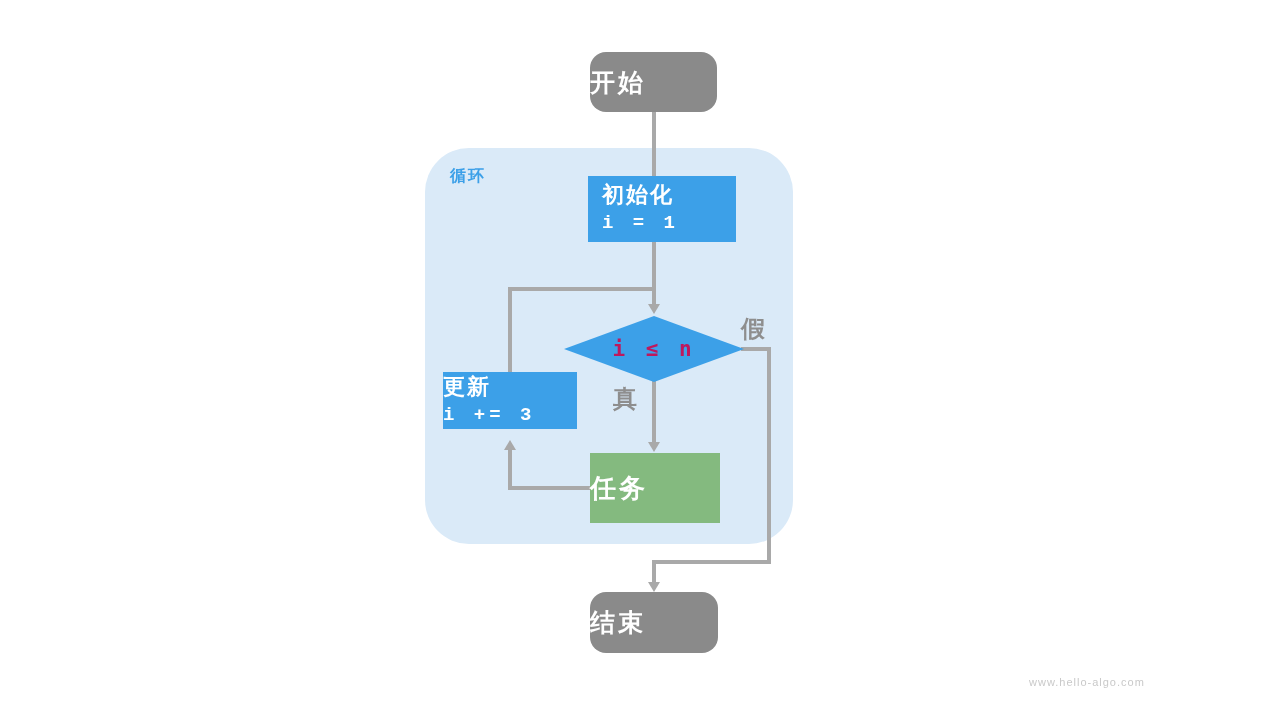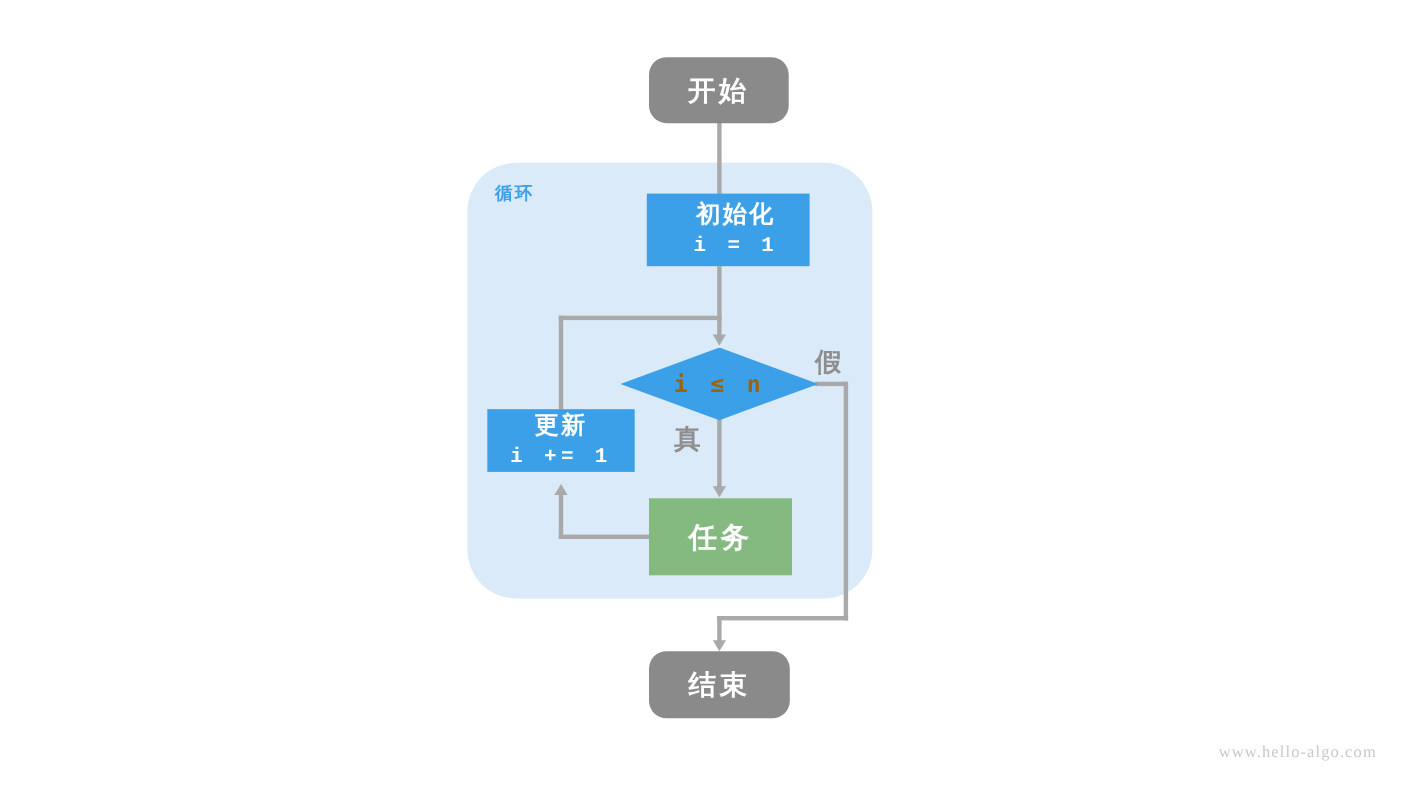--- a/index.html
+++ b/index.html
@@ -41,21 +41,21 @@
   }
   .arrow.up{
     border-left:6px solid transparent;
     border-right:6px solid transparent;
     border-bottom:10px solid var(--line-gray);
   }
 
   .node{
     position:absolute;
     display:flex;flex-direction:column;
-    align-items:center;justify-content:center;
+    align-items:flex-start;justify-content:center;
     color:#ffffff;text-align:center;
   }
   .node.terminal{
     background:var(--terminal-gray);
     border-radius:16px;
     font-size:25px;font-weight:bold;letter-spacing:3px;
   }
   .node.process{background:var(--process-blue);}
   .node.task{
     background:var(--task-green);
@@ -70,36 +70,36 @@
   .diamond-wrap{position:absolute;left:564px;top:316px;width:180px;height:66px;}
   .diamond-shape{
     position:absolute;left:0;top:0;width:100%;height:100%;
     background:var(--process-blue);
     -webkit-clip-path:polygon(50% 0,100% 50%,50% 100%,0 50%);
     clip-path:polygon(50% 0,100% 50%,50% 100%,0 50%);
   }
   .diamond-text{
     position:absolute;left:0;top:0;width:100%;height:100%;
     display:flex;align-items:center;justify-content:center;
-    color:#a16207;
+    color:#be185d;
     font-family:"DejaVu Sans Mono","Liberation Mono",monospace;
     font-size:21px;font-weight:bold;letter-spacing:4px;
   }
 
   .edge-label{
     position:absolute;
     color:var(--label-gray);
     font-size:24px;font-weight:bold;
   }
 
   .watermark{
-    position:absolute;left:1108px;top:676px;
+    position:absolute;left:1029px;top:676px;
     color:var(--watermark-gray);
-    font-family:Liberation Serif, serif;
-    font-size:15px;letter-spacing:1px;
+    font-family:Liberation Sans, sans-serif;
+    font-size:11px;letter-spacing:1px;
   }
 </style>
 </head>
 <body>
 
 <div class="canvas">
 
   <div class="loop-region"></div>
   <span class="region-label">循环</span>
 
@@ -132,21 +132,21 @@
     <div class="node-code">i = 1</div>
   </div>
 
   <div class="diamond-wrap">
     <div class="diamond-shape"></div>
     <span class="diamond-text">i ≤ n</span>
   </div>
 
   <div class="node process" style="left:443px;top:372px;width:134px;height:57px;">
     <div class="node-title">更新</div>
-    <div class="node-code">i += 1</div>
+    <div class="node-code">i += 3</div>
   </div>
 
   <div class="node terminal" style="left:590px;top:592px;width:128px;height:61px;">
     <span>结束</span>
   </div>
 
   <div class="node task" style="left:590px;top:453px;width:130px;height:70px;">
     <span>任务</span>
   </div>
 

